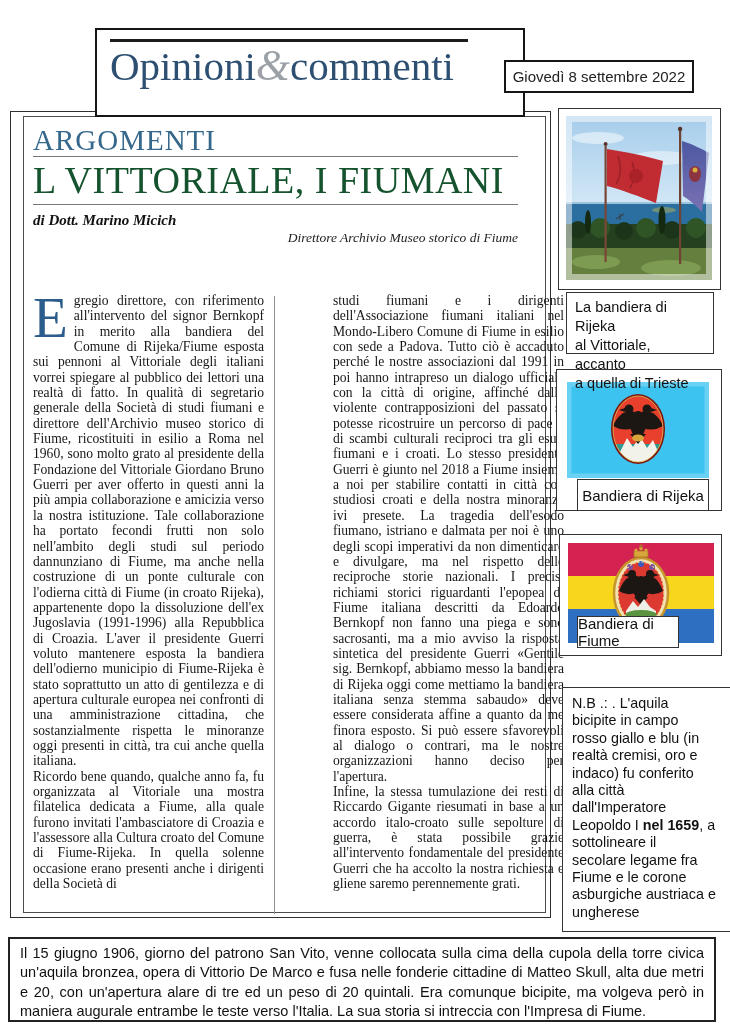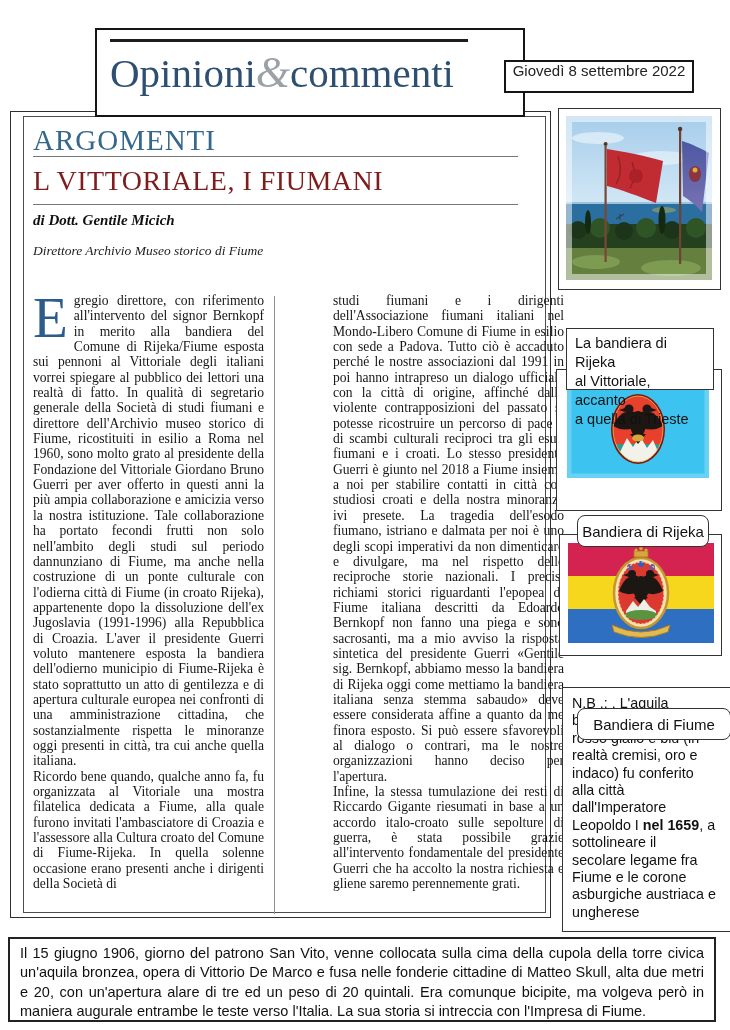--- a/index.html
+++ b/index.html
@@ -6,65 +6,65 @@
   body{width:730px;height:1030px;position:relative;overflow:hidden;
        font-family:"Liberation Serif",serif;color:#1b1b1b;}
 
   
   .header-box{position:absolute;left:95px;top:28px;width:430px;height:89px;
     background:#fff;border:2px solid #151515;z-index:5;box-sizing:border-box;
     padding:6px 0 0 13px;}
   .gazzetta{font:italic 700 11px "Liberation Serif",serif;letter-spacing:.4px;color:#111;}
   .masthead-rule{width:358px;height:3px;background:#1c1c1c;margin:3px 0 2px 0;}
   .opinioni{margin-top:2px;font-family:"Liberation Serif",serif;font-size:41px;
-    line-height:58px;color:#2d4f72;white-space:nowrap;}
+    line-height:44px;color:#2d4f72;white-space:nowrap;}
   .opinioni .amp{font-style:italic;color:#9ba1a7;font-size:44px;}
 
   .date-box{position:absolute;left:504px;top:60px;width:190px;height:33px;z-index:6;
     background:#fff;border:2px solid #151515;box-sizing:border-box;
-    display:flex;align-items:flex-start;justify-content:center;
+    display:flex;align-items:center;justify-content:center;
     font:15px "Liberation Sans",sans-serif;color:#222;}
 
   
   .main-frame{position:absolute;left:10px;top:111px;width:541px;height:807px;
     border:1.5px solid #2e2e2e;box-sizing:border-box;z-index:1;}
   .inner-frame{position:absolute;left:12px;top:4px;right:4px;bottom:4px;
     border:1px solid #4d4d4d;}
 
   .article-head{position:absolute;left:33px;top:124px;width:485px;z-index:3;}
   .kicker{font-size:29px;line-height:32px;color:#36688c;letter-spacing:1px;
     border-bottom:1px solid #777;padding-bottom:0;}
-  .headline{font-size:28px;line-height:37px;color:#7f1d1d;letter-spacing:.5px;
+  .headline{font-size:38px;line-height:37px;color:#14532d;letter-spacing:.5px;
     border-bottom:1px solid #777;padding-bottom:5px;margin-top:5px;white-space:nowrap;}
   .byline{margin-top:7px;font:italic 700 15px "Liberation Serif",serif;color:#111;}
-  .byline-role{font:italic 13.5px "Liberation Serif",serif;color:#222;margin-top:14px;}
+  .byline-role{font:italic 13.5px "Liberation Serif",serif;color:#222;margin-top:1px;text-align:right;}
 
   .body-cols{position:absolute;left:33px;top:293px;width:485px;height:630px;z-index:3;}
   .col{position:absolute;top:0;width:231px;height:628px;overflow:hidden;}
   .col1{left:0;}
   .col2{left:252px;margin-left:48px;}
   .col-rule{position:absolute;left:241px;top:3px;height:618px;width:1px;background:#909090;}
   .col p{margin:0;font-size:13.6px;line-height:15.35px;text-align:justify;color:#161616;}
   .dropcap{float:left;font-size:57px;line-height:44px;height:47px;
     padding:3px 6px 0 0;color:#2c5c8b;font-family:"Liberation Serif",serif;}
 
   
   .sb-box{position:absolute;background:#fff;border:1.5px solid #333;box-sizing:border-box;z-index:3;}
   .photo-box{left:558px;top:108px;width:163px;height:182px;padding:7px;}
-  .caption{font-family:"Liberation Sans",sans-serif;color:#111;background:#fff;margin-top:36px;}
+  .caption{font-family:"Liberation Sans",sans-serif;color:#111;background:#fff;}
   .caption-photo{left:566px;top:292px;width:148px;height:62px;z-index:4;
     padding:5px 8px;font-size:14.5px;line-height:19px;white-space:pre-line;}
   .rijeka-box{left:556px;top:369px;width:166px;height:142px;}
   .rijeka-flag{position:absolute;left:10px;top:12px;}
   .caption-mid{z-index:4;display:flex;align-items:center;justify-content:center;
-    font-size:15px;border-radius:8px;}
+    font-size:15px;}
   .caption-rijeka{left:577px;top:479px;width:132px;height:32px;}
   .fiume-box{left:559px;top:534px;width:163px;height:122px;}
   .fiume-flag{position:absolute;left:8px;top:8px;}
-  .caption-fiume{left:577px;top:672px;width:154px;height:32px;}
+  .caption-fiume{left:577px;top:616px;width:102px;height:32px;}
   .nb-box{left:562px;top:687px;width:179px;height:245px;padding:7px 9px;
     font-family:"Liberation Sans",sans-serif;font-size:14.3px;line-height:17.4px;
     white-space:pre-line;color:#111;}
   .nb-bold{font-weight:700;}
 
   
   .footnote-box{position:absolute;left:8px;top:937px;width:708px;height:85px;z-index:2;
     border:2px solid #222;box-sizing:border-box;background:#fff;padding:5px 10px;
     font-family:"Liberation Sans",sans-serif;font-size:14.5px;line-height:19.3px;
     color:#111;text-align:justify;}
@@ -81,21 +81,21 @@
   <span>Giovedì 8 settembre 2022</span>
 </div>
 
 <div class="main-frame">
   <div class="inner-frame"></div>
 </div>
 
 <div class="article-head">
   <div class="kicker">ARGOMENTI</div>
   <div class="headline">L VITTORIALE, I FIUMANI</div>
-  <div class="byline">di Dott. Gentile Micich</div>
+  <div class="byline">di Dott. Marino Micich</div>
   <div class="byline-role">Direttore Archivio Museo storico di Fiume</div>
 </div>
 
 <div class="body-cols">
   <div class="col col1">
     <p><span class="dropcap">E</span><span>gregio direttore, con riferimento all'intervento del signor Bernkopf in merito alla bandiera del Comune di Rijeka/Fiume esposta sui pennoni al Vittoriale degli italiani vorrei spiegare al pubblico dei lettori una realtà di fatto. In qualità di segretario generale della Società di studi fiumani e direttore dell'Archivio museo storico di Fiume, ricostituiti in esilio a Roma nel 1960, sono molto grato al presidente della Fondazione del Vittoriale Giordano Bruno Guerri per aver offerto in questi anni la più ampia collaborazione e amicizia verso la nostra istituzione. Tale collaborazione ha portato fecondi frutti non solo nell'ambito degli studi sul periodo dannunziano di Fiume, ma anche nella costruzione di un ponte culturale con l'odierna città di Fiume (in croato Rijeka), appartenente dopo la dissoluzione dell'ex Jugoslavia (1991-1996) alla Repubblica di Croazia. L'aver il presidente Guerri voluto mantenere esposta la bandiera dell'odierno municipio di Fiume-Rijeka è stato soprattutto un atto di gentilezza e di apertura culturale europea nei confronti di una amministrazione cittadina, che sostanzialmente rispetta le minoranze oggi presenti in città, tra cui anche quella italiana.</span></p>
     <p><span>Ricordo bene quando, qualche anno fa, fu organizzata al Vitoriale una mostra filatelica dedicata a Fiume, alla quale furono invitati l'ambasciatore di Croazia e l'assessore alla Cultura croato del Comune di Fiume-Rijeka. In quella solenne occasione erano presenti anche i dirigenti della Società di</span></p>
   </div>
   <div class="col-rule"></div>
   <div class="col col2">

